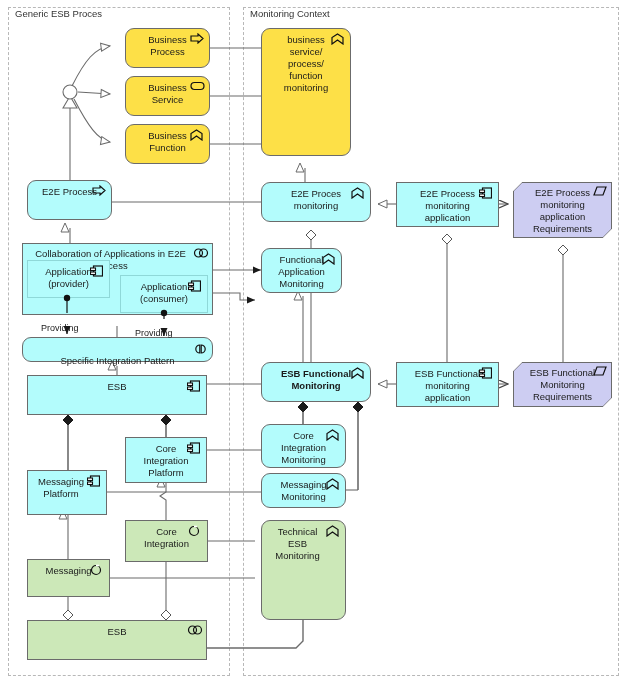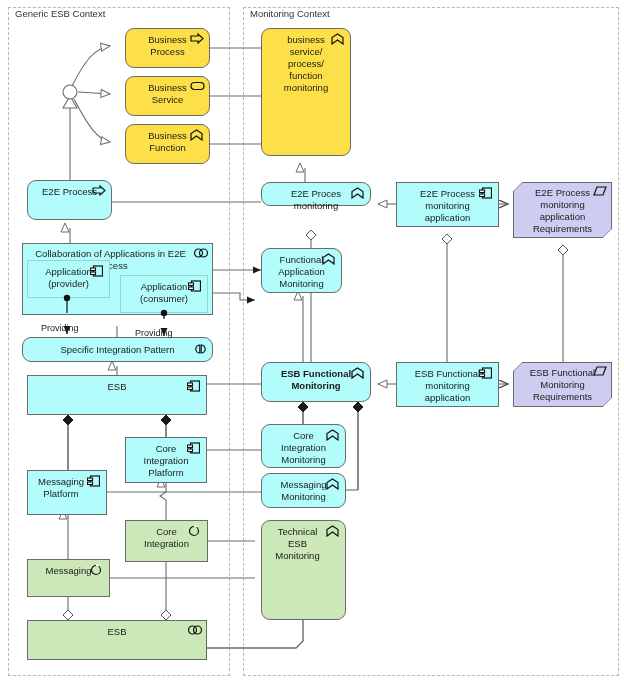--- a/index.html
+++ b/index.html
@@ -38,21 +38,21 @@
   .ico{position:absolute;right:5px;top:4px;width:14px;height:13px;}
   .ico svg{display:block;}
   .lbl{position:absolute;font-size:9px;color:#1a1a1a;white-space:nowrap;margin-top:7px;}
 </style>
 </head>
 <body>
 
 <div id="canvas">
 
   <div class="boundary" style="left:8px;top:7px;width:220px;height:667px;"></div>
-  <div class="boundary-label" style="left:12px;top:8px;">Generic ESB Context</div>
+  <div class="boundary-label" style="left:12px;top:8px;">Generic ESB Proces</div>
 
   <div class="boundary" style="left:243px;top:7px;width:374px;height:667px;"></div>
   <div class="boundary-label" style="left:247px;top:8px;">Monitoring Context</div>
 
   <svg id="wires" viewBox="0 0 624 683">
     <defs>
       <marker id="hollowTri" markerWidth="12" markerHeight="12" refX="10" refY="5" orient="auto" markerUnits="userSpaceOnUse">
         <path d="M1,1 L10,5 L1,9 z" fill="#ffffff" stroke="#6b6b6b" stroke-width="1"></path>
       </marker>
       <marker id="hollowTriUp" markerWidth="12" markerHeight="12" refX="5" refY="10" orient="auto" markerUnits="userSpaceOnUse">
@@ -186,21 +186,21 @@
 
   <div class="node rounded cyan" style="left:27px;top:180px;width:85px;height:40px;">
     <span class="txt">E2E Process</span>
     <span class="ico">
       <svg width="14" height="11" viewBox="0 0 14 11">
           <path d="M1,3 L8,3 L8,1 L13,5.5 L8,10 L8,8 L1,8 z" fill="none" stroke="#111" stroke-width="1.2"></path>
         </svg>
     </span>
   </div>
 
-  <div class="node rounded cyan" style="left:261px;top:182px;width:110px;height:24px;">
+  <div class="node rounded cyan" style="left:261px;top:182px;width:110px;height:40px;">
     <span class="txt">E2E Proces
 monitoring</span>
     <span class="ico">
       <svg width="13" height="12" viewBox="0 0 13 12">
           <path d="M1,11 L1,4.5 L6.5,1 L12,4.5 L12,11 L6.5,7 z" fill="none" stroke="#111" stroke-width="1.2"></path>
         </svg>
     </span>
   </div>
 
   <div class="node sq cyan" style="left:396px;top:182px;width:103px;height:45px;">
@@ -269,21 +269,21 @@
 Application
 Monitoring</span>
     <span class="ico">
       <svg width="13" height="12" viewBox="0 0 13 12">
           <path d="M1,11 L1,4.5 L6.5,1 L12,4.5 L12,11 L6.5,7 z" fill="none" stroke="#111" stroke-width="1.2"></path>
         </svg>
     </span>
   </div>
 
   <div class="node rounded cyan" style="left:22px;top:337px;width:191px;height:25px;">
-    <span class="txt" style="padding-top:6px;">Specific Integration Pattern</span>
+    <span class="txt" style="padding-top:17px;">Specific Integration Pattern</span>
     <span class="ico" style="top:6px;">
       <svg width="15" height="10" viewBox="0 0 15 10">
           <path d="M6.8,1 A4,4 0 0 0 6.8,9 z" fill="none" stroke="#111" stroke-width="1.2"></path>
           <path d="M8.2,1 A4,4 0 0 1 8.2,9 z" fill="none" stroke="#111" stroke-width="1.2"></path>
         </svg>
     </span>
   </div>
 
   <div class="node sq cyan" style="left:27px;top:375px;width:180px;height:40px;">
     <span class="txt">ESB</span>

